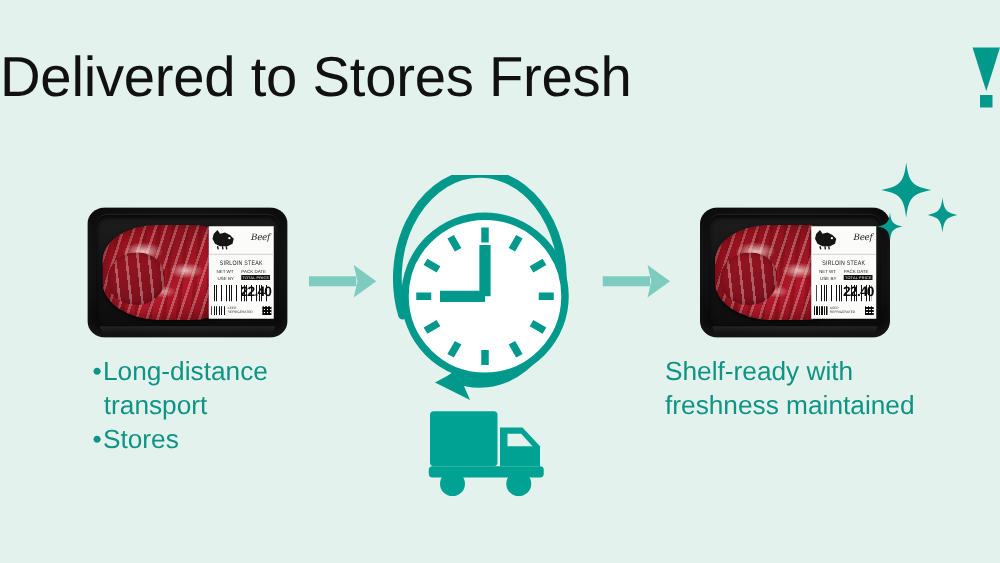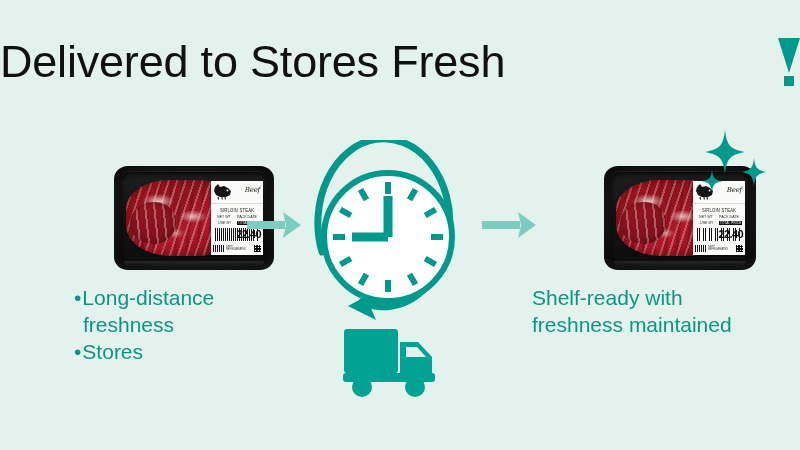--- a/index.html
+++ b/index.html
@@ -65,21 +65,20 @@
     width: 10px;
     height: 10px;
     background: #00998c;
   }
 
   
   .pack {
     position: absolute;
     width: 160px;
     height: 104px;
-    margin-left: 44px;
   }
   .pack-left  { left: 70px;  top: 166px; }
   .pack-right { left: 560px; top: 166px; width: 152px; }
 
   .tray {
     position: absolute;
     inset: 0;
     border-radius: 14px / 13px;
     background:
       radial-gradient(ellipse 70% 60% at 50% 42%, #2b2b2b 0%, #141414 55%, #0a0a0a 100%),
@@ -456,21 +455,21 @@
 
   <div class="sparkle-wrap">
     <svg width="80" height="74" viewBox="0 0 80 74">
       <path d="M30 6 C32 22 35 25 50 28 C35 31 32 34 30 50 C28 34 25 31 10 28 C25 25 28 22 30 6 Z" fill="#00998c"></path>
       <path d="M59 34 C60.2 44 62 46 71 48 C62 50 60.2 52 59 62 C57.8 52 56 50 47 48 C56 46 57.8 44 59 34 Z" fill="#00998c"></path>
       <path d="M17 46 C18 54 19.4 55.6 27 57.2 C19.4 58.8 18 60.4 17 68 C16 60.4 14.6 58.8 7 57.2 C14.6 55.6 16 54 17 46 Z" fill="#00998c"></path>
     </svg>
   </div>
 
   <div class="caption caption-left">
-    <span class="bullet-line"><span class="dot">•</span><span>Long-distance freshness</span></span>
+    <span class="bullet-line"><span class="dot">•</span><span>Long-distance transport</span></span>
     <span class="bullet-line"><span class="dot">•</span><span>Stores</span></span>
   </div>
 
   <div class="caption caption-right">
     <span class="plain-line">Shelf-ready with</span>
     <span class="plain-line">freshness maintained</span>
   </div>
 
 </div>
 

